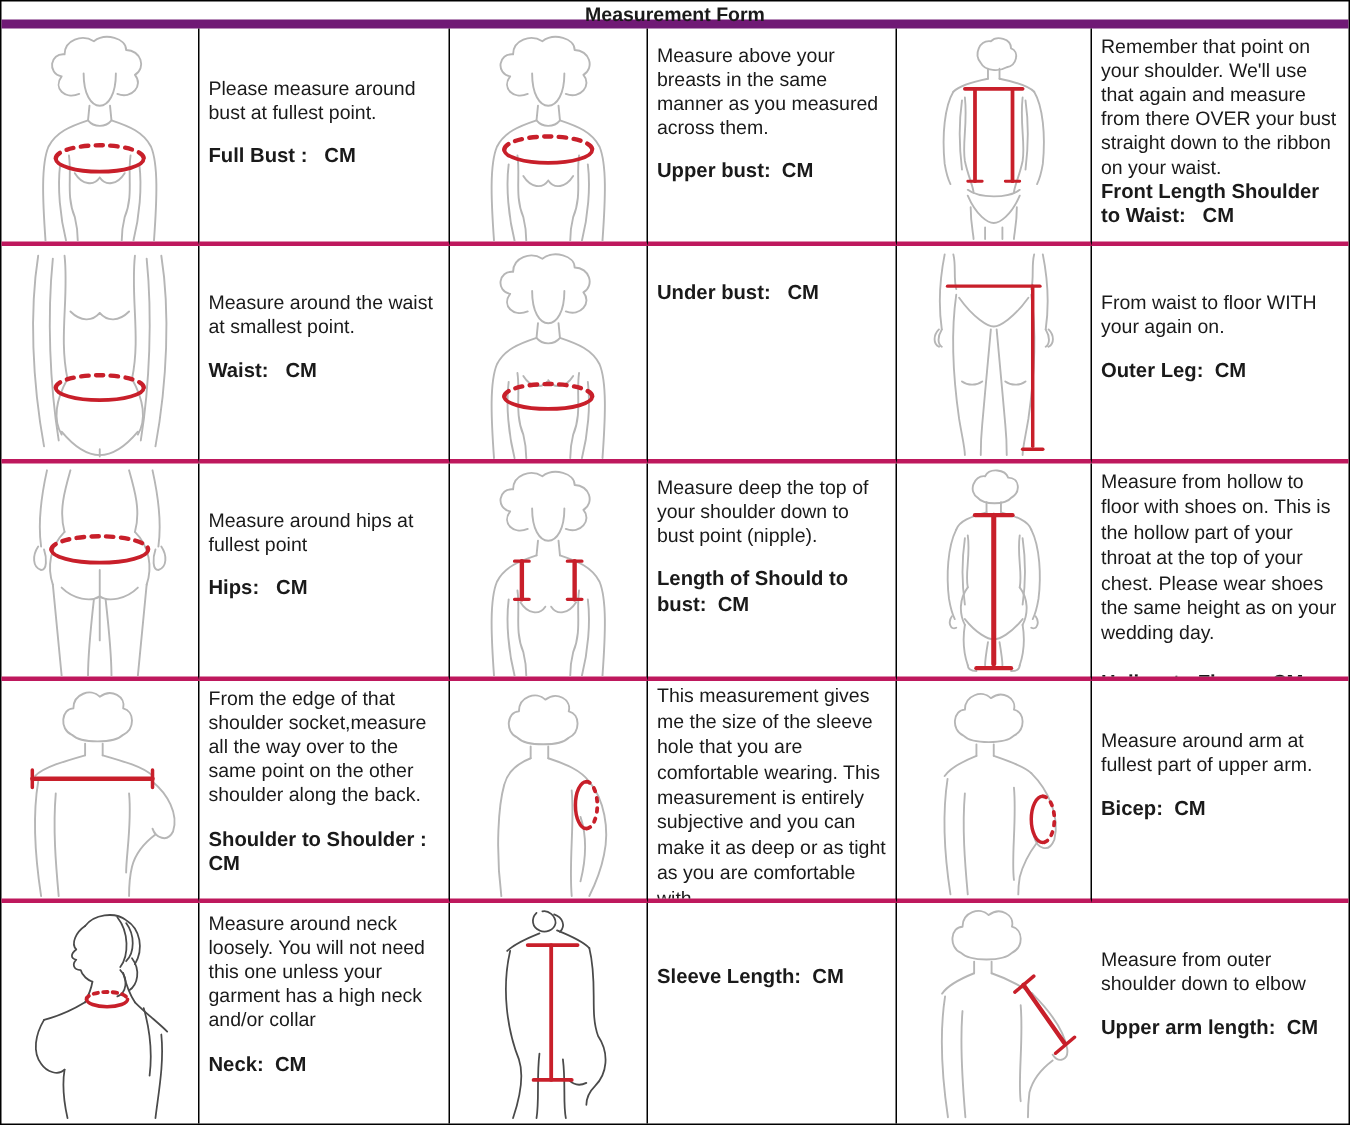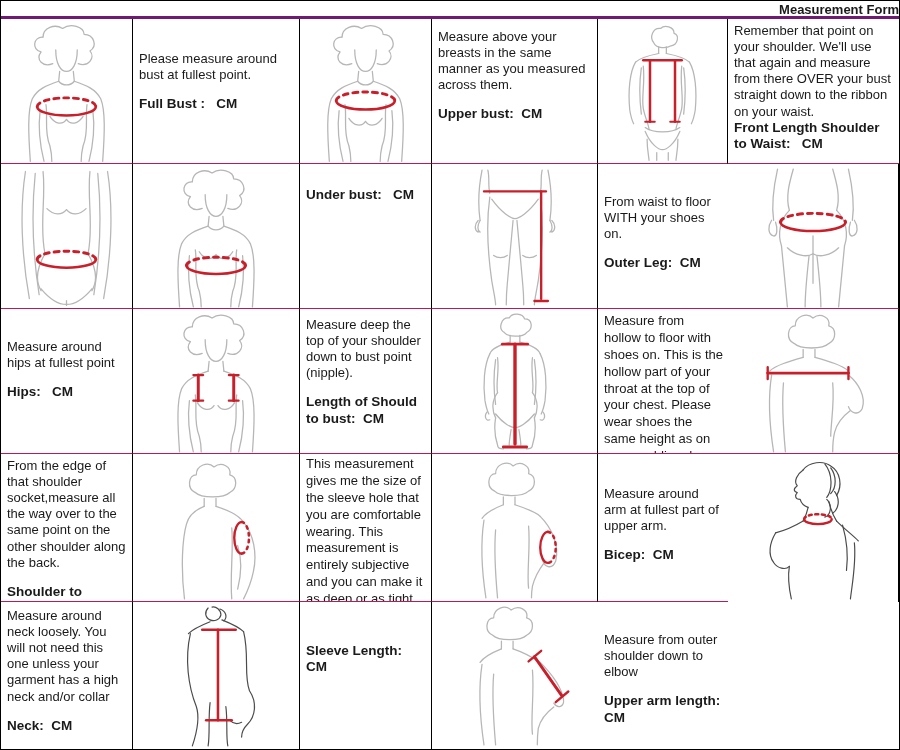--- a/index.html
+++ b/index.html
@@ -1,20 +1,20 @@
 <!DOCTYPE html>
 <html><head>
 <meta charset="utf-8">
 <style>
   html,body{margin:0;padding:0;background:#fff;}
   *{box-sizing:border-box;}
   #page{width:900px;height:750px;border:1px solid #000;font-family:"Liberation Sans","DejaVu Sans",sans-serif;color:#1a1a1a;background:#fff;}
-  .title{height:18px;border-bottom:3px solid #701a75;text-align:right;font-weight:bold;font-size:13px;line-height:17px;}
+  .title{height:18px;border-bottom:6px solid #701a75;text-align:center;font-weight:bold;font-size:13px;line-height:17px;}
   .grid{display:grid;grid-template-columns:132px 167px 132px 166px 130px 171px;grid-template-rows:145px 145px 145px 148px 147px;}
-  .cell{border-right:1px solid #000;border-bottom:1px solid #be185d;overflow:hidden;}
+  .cell{border-right:1px solid #000;border-bottom:3px solid #be185d;overflow:hidden;}
   .cell.lastcol{border-right:none;}
   .cell.lastrow{border-bottom:none;}
   .fig{display:flex;align-items:center;justify-content:center;padding:1px;}
   .fig svg{display:block;}
   .txt{padding:3px 5px 2px 6px;}
   .body{margin:0;font-size:13px;line-height:1.24;white-space:pre-wrap;}
   .label{margin:13px 0 0 0;font-size:13.5px;font-weight:bold;white-space:pre-wrap;line-height:1.2;}
   .label.tight{margin-top:0;}
   .txt.small .body{font-size:13px;line-height:1.3;}
   .txt.small .label{margin-top:10px;}
@@ -99,20 +99,24 @@
         <path class="g" d="M24,6 C18,44 20,92 28,136 M34,8 C30,48 32,94 38,132"></path>
         <path class="g" d="M108,6 C114,44 112,92 104,136 M98,8 C102,48 100,94 94,132"></path>
         <path class="g" d="M42,6 C45,34 38,62 44,90 C36,104 34,118 40,128"></path>
         <path class="g" d="M90,6 C87,34 94,62 88,90 C96,104 98,118 92,128"></path>
         <path class="g" d="M46,44 C53,51 61,51 66,45 M66,45 C71,51 79,51 86,44"></path>
         <path class="g" d="M40,126 C50,138 58,142 66,142 C74,142 82,138 92,126 M66,138 L66,143"></path>
         <path class="r" d="M36,96 A30,8.5 0 0 0 96,96"></path>
         <path class="rd" d="M36,96 A30,8.5 0 0 1 96,96"></path>
       </svg>
     </div>
+    <div class="cell txt" style="padding-top:30px;">
+      <p class="body">Measure around the waist at smallest point.</p>
+      <p class="label">Waist:   CM</p>
+    </div>
 
     <div class="cell fig">
       <svg width="130" height="143" viewBox="0 0 132 145">
         <path class="g" d="M52,44 C42,48 34,40 40,32 C30,30 32,16 42,17 C42,7 54,3 62,8 C70,2 84,6 84,14 C94,14 98,26 90,31 C96,38 88,48 78,44"></path>
         <path class="g" d="M55,30 C55,44 60,52 66,52 C72,52 77,44 77,30"></path>
         <path class="g" d="M59,52 L58,62 M73,52 L74,62 M58,62 C62,67 70,67 74,62"></path>
         <path class="g" d="M58,62 C46,66 36,70 31,80 C26,92 27,116 29,144"></path>
         <path class="g" d="M74,62 C86,66 96,70 101,80 C106,92 105,116 103,144"></path>
         <path class="g" d="M39,92 C37,108 39,128 43,144 M93,92 C95,108 93,128 89,144"></path>
         <path class="g" d="M45,86 C47,100 43,114 49,128 C51,136 51,140 51,144"></path>
@@ -136,21 +140,21 @@
         <path class="g" d="M64,56 C62,76 60,100 58,122 C57,132 57,138 57,143"></path>
         <path class="g" d="M92,32 C96,60 94,90 90,118 C88,130 86,138 86,143"></path>
         <path class="g" d="M68,56 C70,76 72,100 74,122 C75,132 75,138 75,143"></path>
         <path class="g" d="M44,92 C48,95 54,95 58,92 M74,92 C78,95 84,95 88,92"></path>
         <path class="r" d="M34,26 L98,26" style="stroke-width:2.4;"></path>
         <path class="r" d="M93,26 L93,137" style="stroke-width:2.4;"></path>
         <path class="r" d="M86,139 L100,139" style="stroke-width:2.4;"></path>
       </svg>
     </div>
     <div class="cell txt lastcol" style="padding-top:30px;">
-      <p class="body">From waist to floor WITH your shoes on.</p>
+      <p class="body">From waist to floor WITH your again on.</p>
       <p class="label">Outer Leg:  CM</p>
     </div>
 
     <div class="cell fig">
       <svg width="130" height="143" viewBox="0 0 132 145">
         <path class="g" d="M46,4 C42,18 38,32 42,46 M86,4 C90,18 94,32 90,46"></path>
         <path class="g" d="M42,46 C32,56 30,70 34,82 M90,46 C100,56 102,70 98,82"></path>
         <path class="g" d="M30,4 C26,22 24,42 26,56 M102,4 C106,22 108,42 106,56"></path>
         <path class="g" d="M24,56 C20,62 20,70 26,72 C30,72 30,64 28,58 M108,56 C112,62 112,70 106,72 C102,72 102,64 104,58"></path>
         <path class="g" d="M40,84 C48,92 60,94 66,90 M92,84 C84,92 72,94 66,90"></path>

